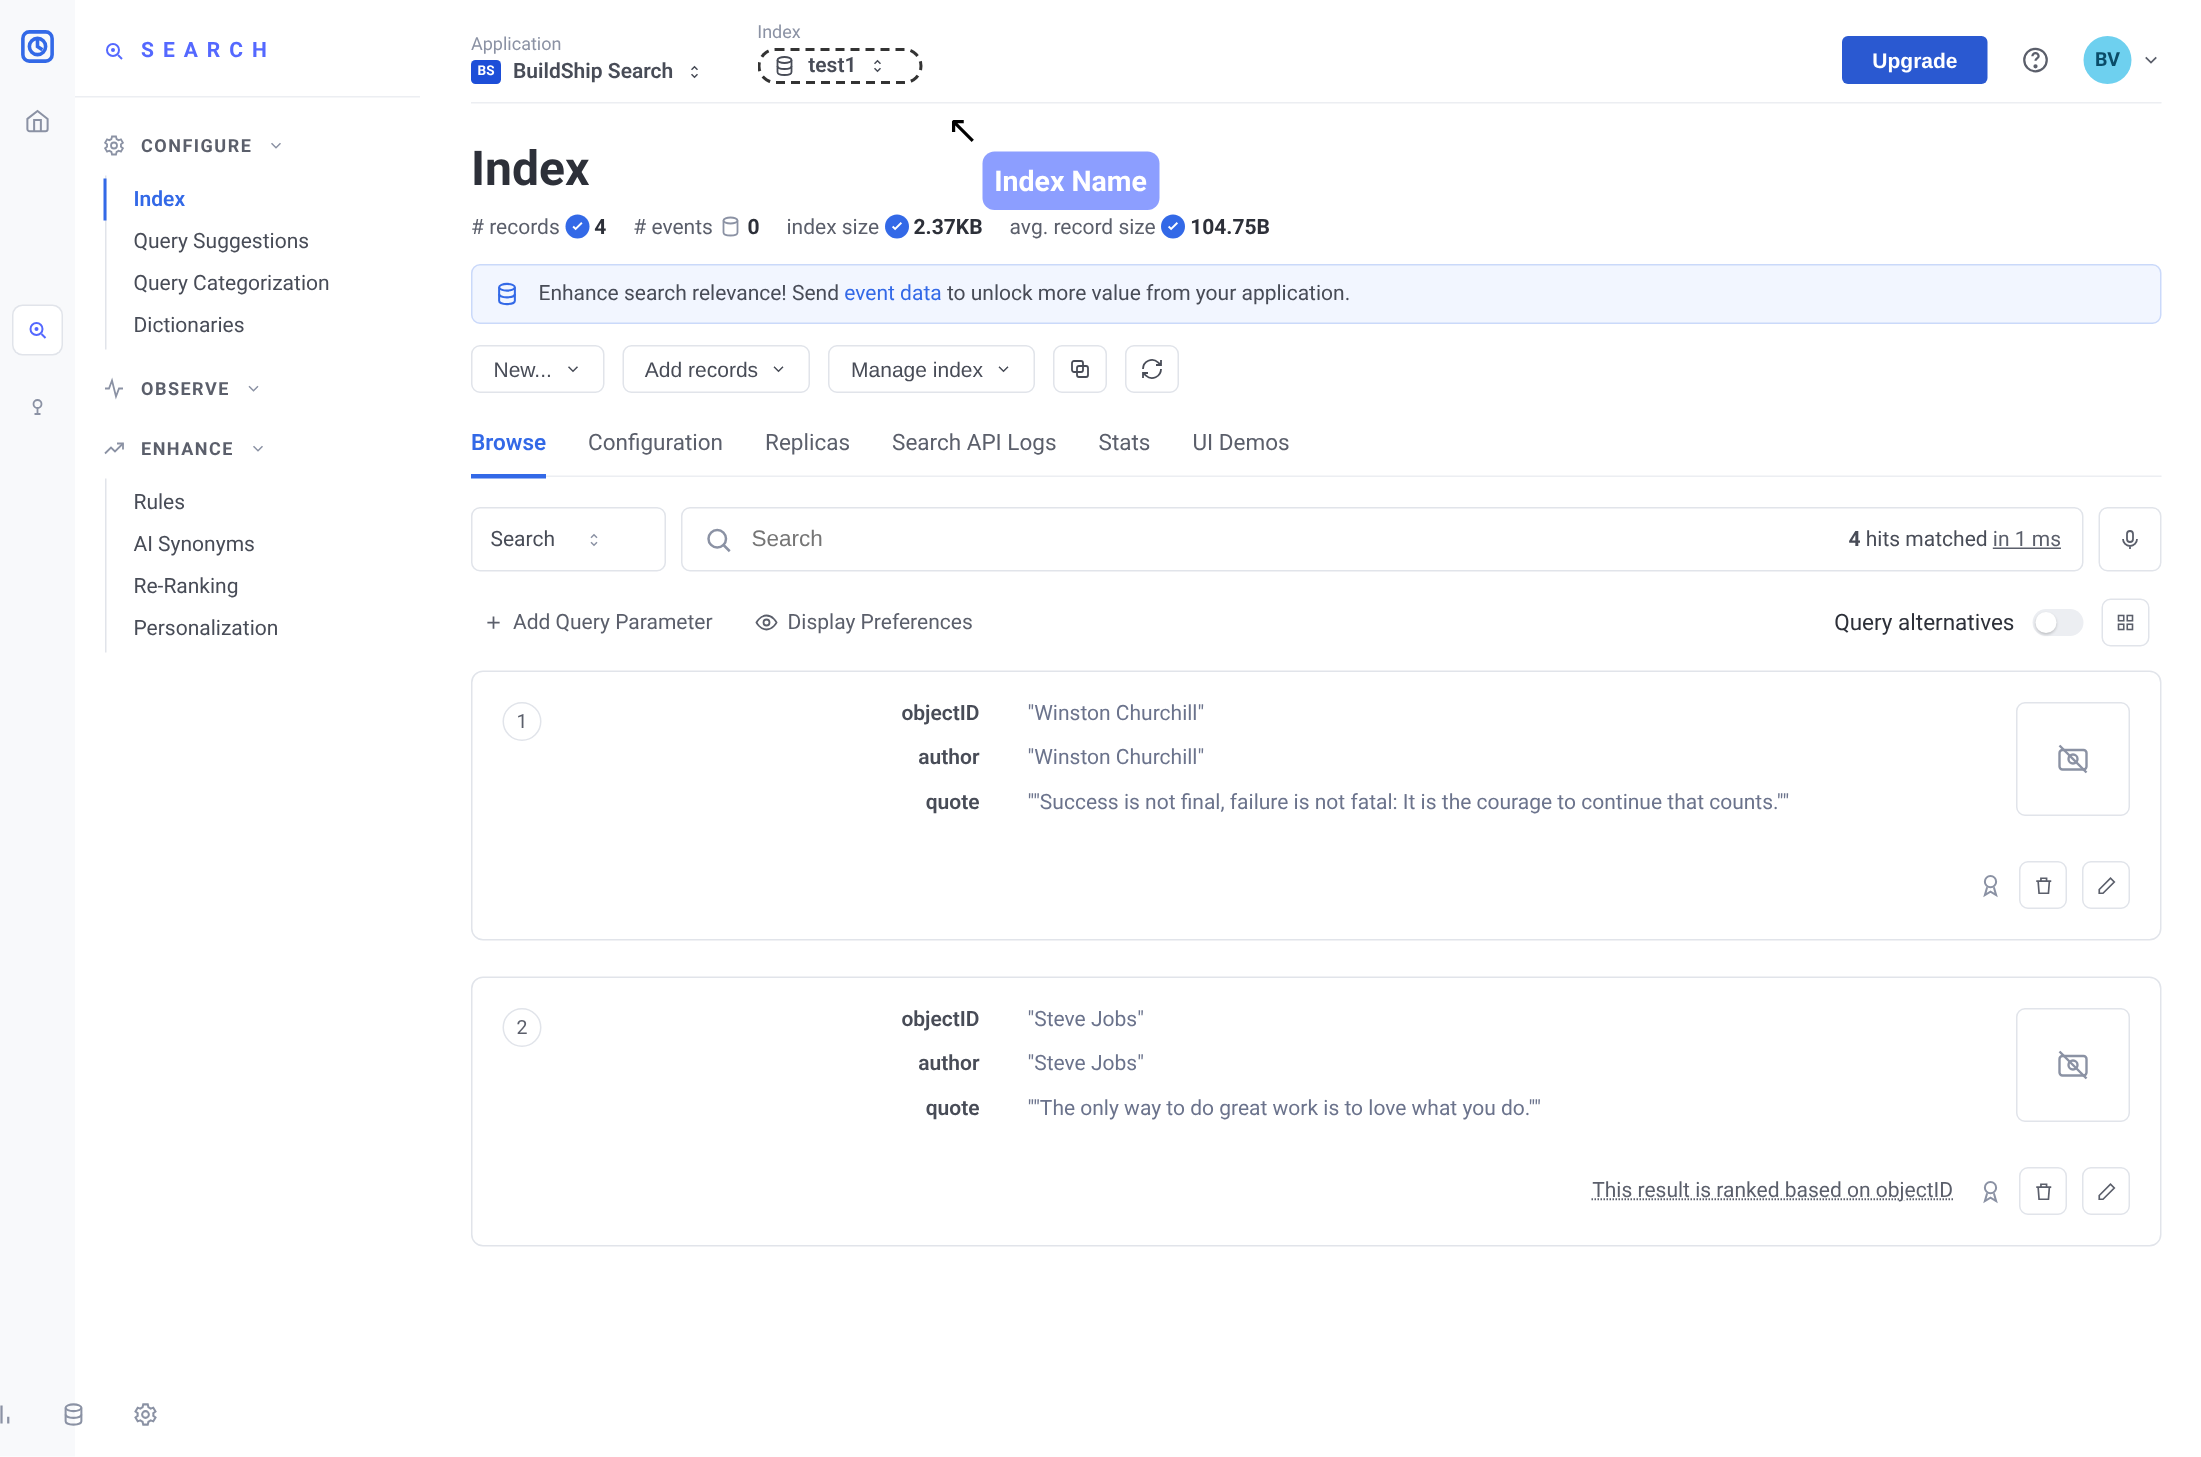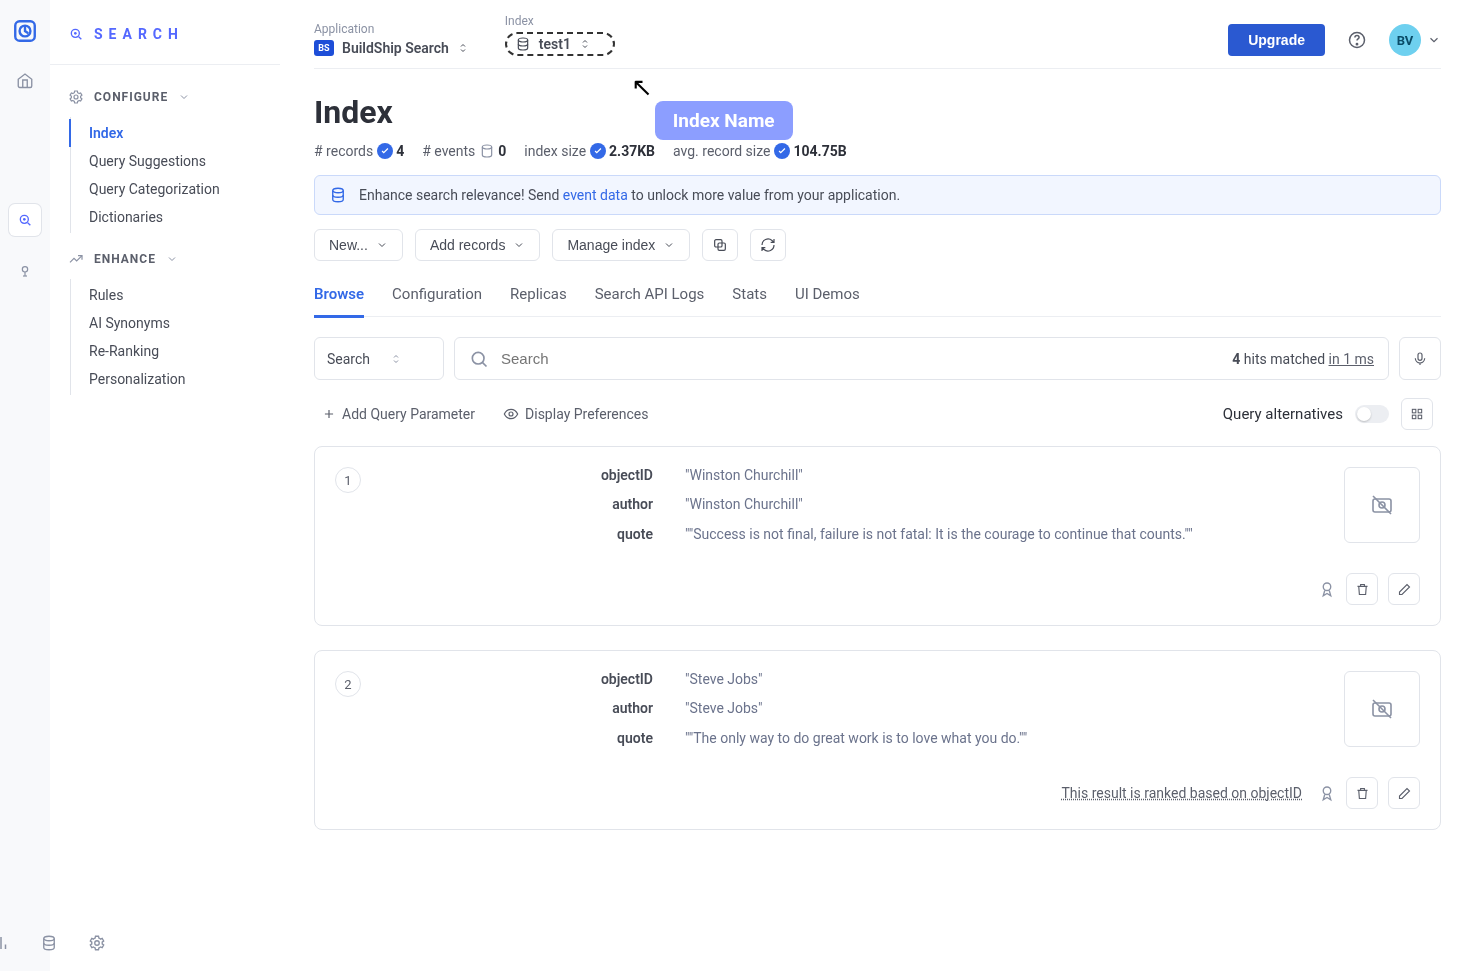--- a/index.html
+++ b/index.html
@@ -42,21 +42,21 @@
 
 
 .main{margin-left:280px;padding:0 26px 40px 34px;}
 .topbar{display:flex;align-items:flex-end;gap:36px;padding:14px 0 12px 0;border-bottom:1px solid var(--gray-200);margin-bottom:24px}
 .tb-field{display:flex;flex-direction:column;gap:4px}
 .tb-label{font-size:12px;color:var(--gray-500)}
 .tb-value{display:flex;align-items:center;gap:8px;font-weight:600;color:var(--gray-700);cursor:pointer}
 .tb-value .chip{width:20px;height:16px;background:#1d4ed8;color:#fff;font-size:9px;font-weight:700;display:flex;align-items:center;justify-content:center;border-radius:3px}
 .tb-value.dashed{border:2px dashed #333;border-radius:18px;padding:2px 22px 2px 8px}
 .tb-arrow{color:#000;margin-left:-20px;margin-bottom:-46px;font-size:26px;pointer-events:none;position:relative}
-.tb-callout{background:var(--blue-300);color:#fff;font-weight:700;font-size:19px;padding:8px 18px;border-radius:8px;margin-left:-34px;margin-bottom:-84px;position:relative}
+.tb-callout{background:var(--blue-300);color:#fff;font-weight:700;font-size:19px;padding:8px 8px;border-radius:8px;margin-left:-34px;margin-bottom:-84px;position:relative}
 .tb-right{margin-left:auto;display:flex;align-items:center;gap:22px}
 .btn-primary{background:var(--blue-600);color:#fff;border:none;padding:8px 20px;border-radius:4px;font-weight:600;font-size:14px;cursor:pointer}
 .avatar{width:32px;height:32px;border-radius:50%;background:var(--cyan);color:#0a4c68;font-weight:700;display:flex;align-items:center;justify-content:center;font-size:13px}
 
 h1{font-size:32px;font-weight:700;margin:0 0 12px 0;color:var(--gray-800)}
 .stats{display:flex;gap:18px;align-items:center;color:var(--gray-600);font-size:14px;margin-bottom:16px;flex-wrap:wrap}
 .stat-check{width:16px;height:16px;background:var(--blue-500);border-radius:50%;display:inline-flex;align-items:center;justify-content:center;flex:0 0 auto}
 .stat-check svg{color:#fff}
 .stat strong{color:var(--gray-800);font-weight:700}
 
@@ -179,20 +179,29 @@
         <path d="M6 9l6 6 6-6"></path>
       </svg>
   </div>
   <div class="nav">
     <div class="nav-item active">Index</div>
     <div class="nav-item">Query Suggestions</div>
     <div class="nav-item">Query Categorization</div>
     <div class="nav-item">Dictionaries</div>
   </div>
 
+  <div class="section">
+    <svg width="16" height="16" viewBox="0 0 24 24" fill="none" stroke="currentColor" stroke-width="1.8">
+        <path d="M3 12h4l3-8 4 16 3-8h4"></path>
+      </svg>
+    <span>OBSERVE</span>
+    <svg width="12" height="12" viewBox="0 0 24 24" fill="none" stroke="currentColor" stroke-width="2">
+        <path d="M6 9l6 6 6-6"></path>
+      </svg>
+  </div>
 
   <div class="section">
     <svg width="16" height="16" viewBox="0 0 24 24" fill="none" stroke="currentColor" stroke-width="1.8">
         <path d="M3 17l6-6 4 4 8-8"></path>
         <path d="M15 7h6v6"></path>
       </svg>
     <span>ENHANCE</span>
     <svg width="12" height="12" viewBox="0 0 24 24" fill="none" stroke="currentColor" stroke-width="2">
         <path d="M6 9l6 6 6-6"></path>
       </svg>

